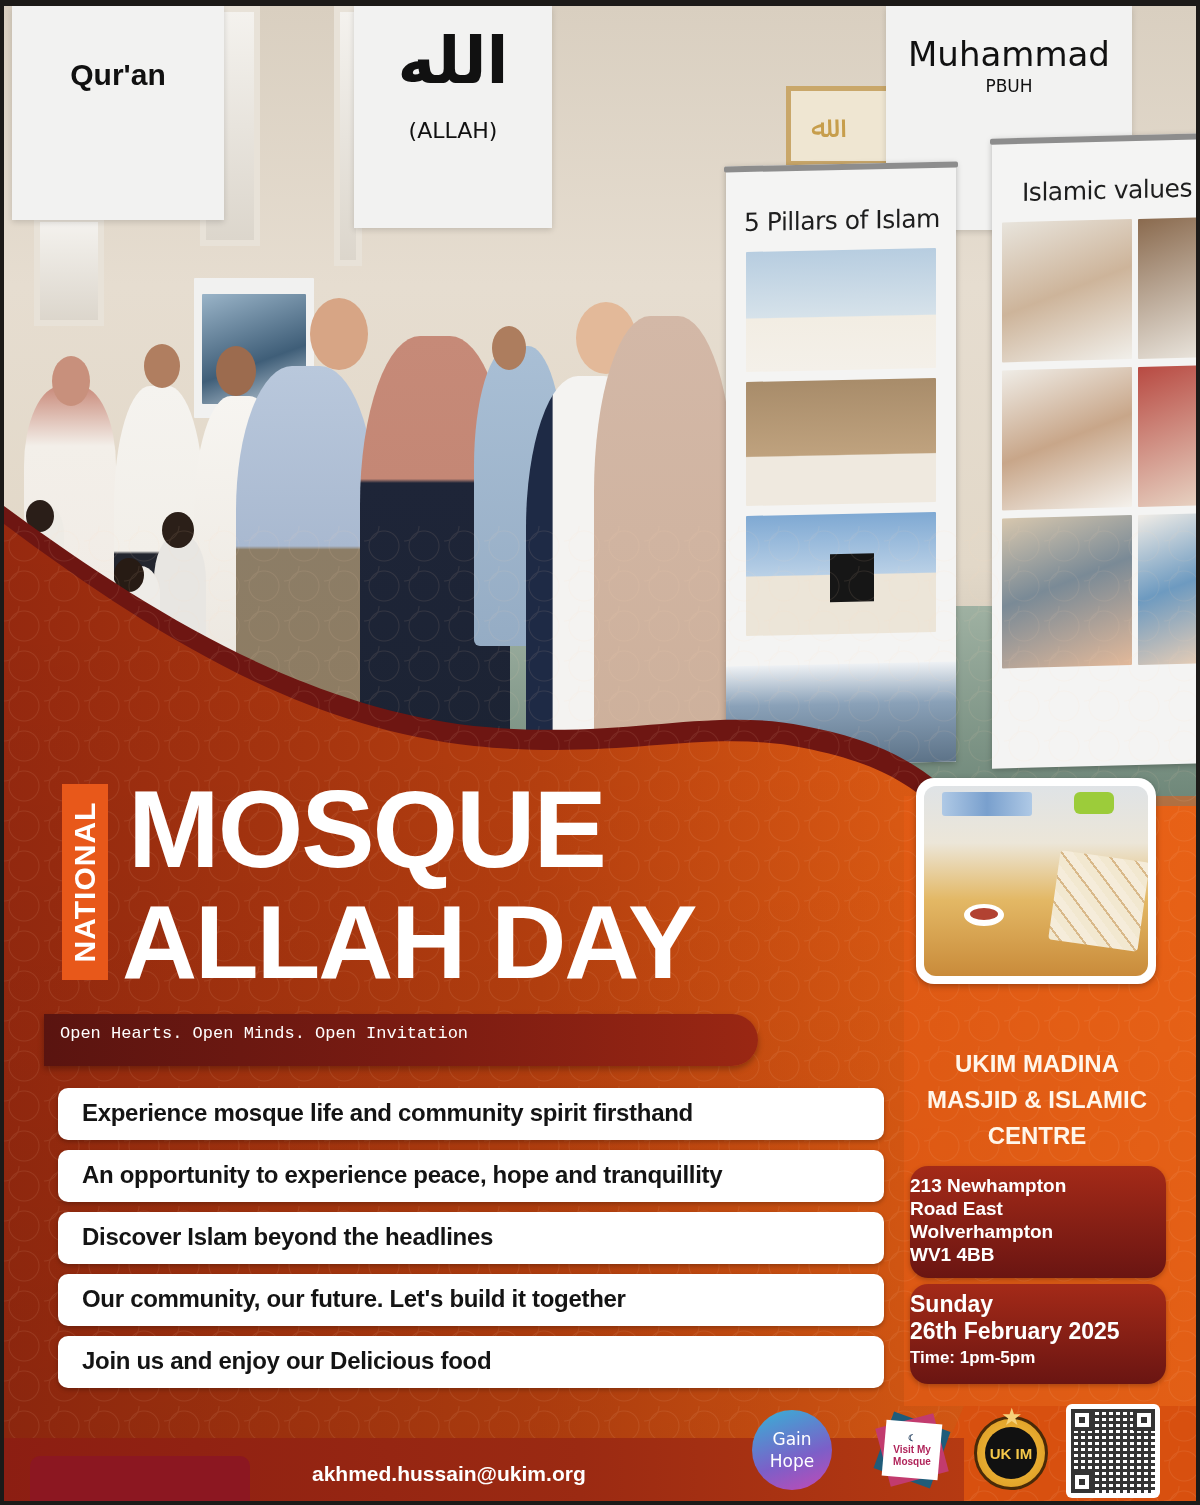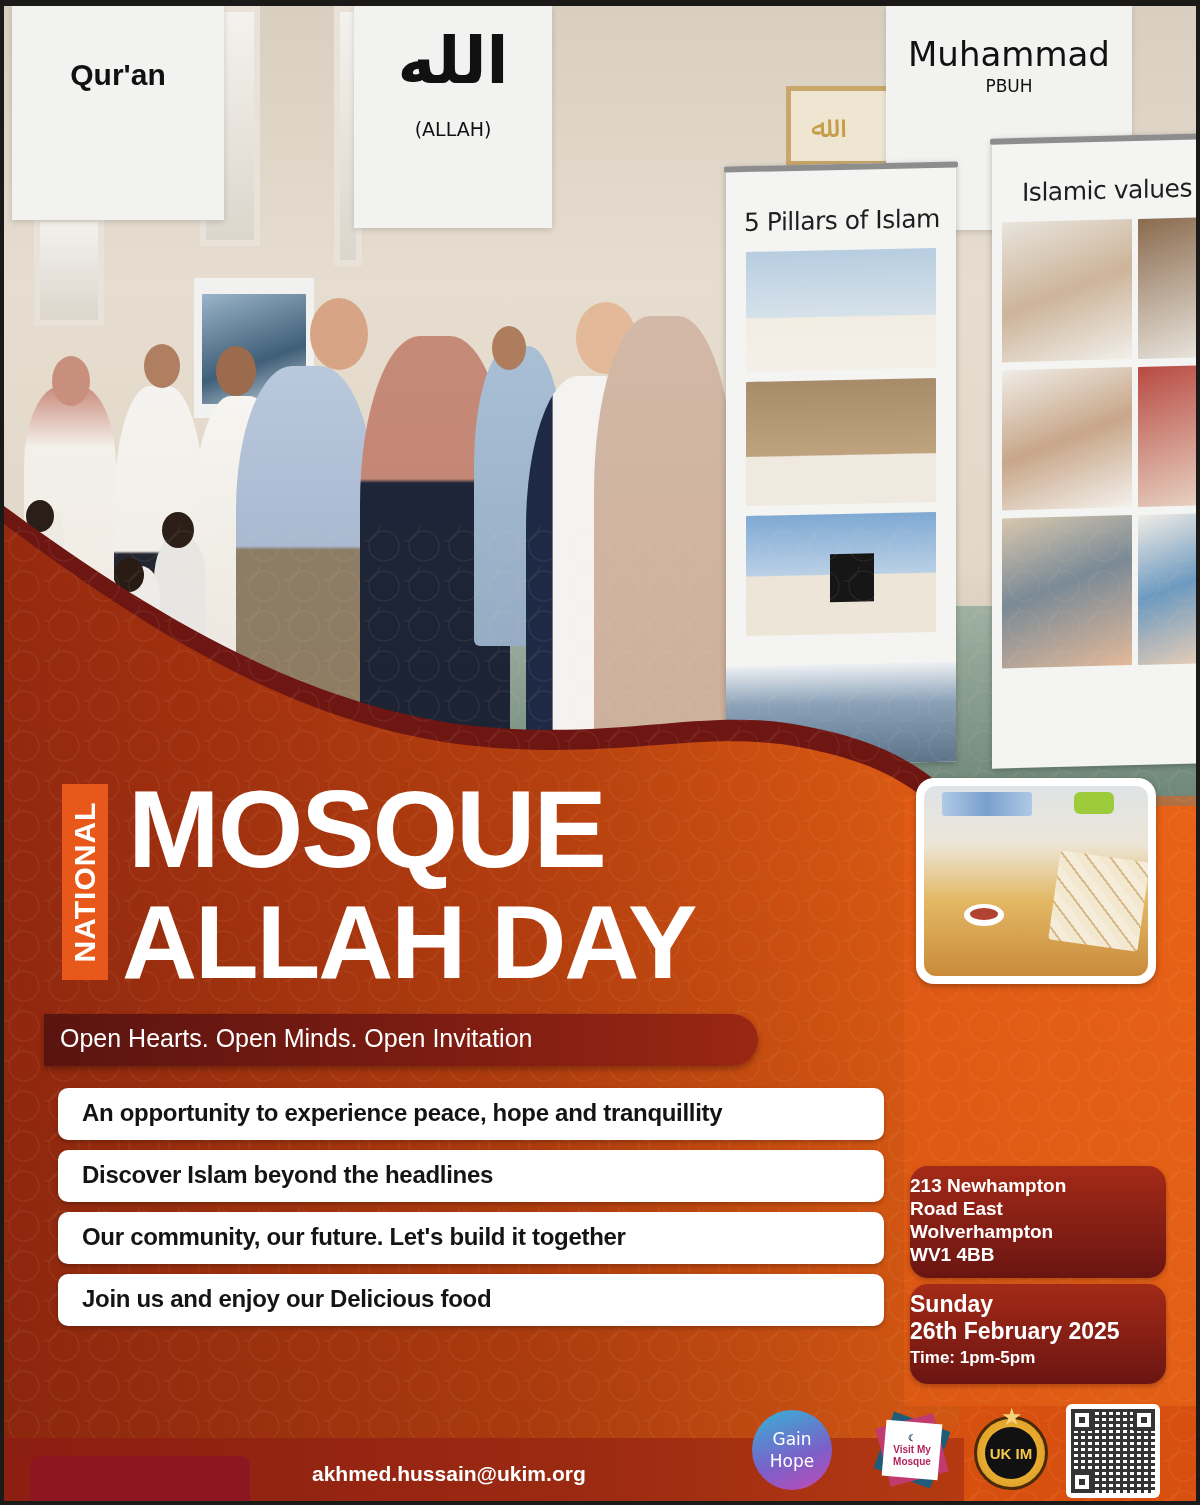--- a/index.html
+++ b/index.html
@@ -17,21 +17,21 @@
     .win3 { left: 30px; top: 210px; width: 70px; height: 110px; }
     .frame-art { position: absolute; left: 782px; top: 80px; width: 110px; height: 80px; border: 5px solid #c9a76a; background: #efe6d2; }
     .frame-art span { position: absolute; left: 20px; top: 18px; font-size: 30px; color: #c79e4c; font-family: "DejaVu Serif", serif; }
     .carpet { position: absolute; left: 0; top: 600px; width: 1192px; height: 200px; background: linear-gradient(180deg, #9fb1a2, #6d8678); }
 
     .hanging-card { position: absolute; background: #f2f2f1; box-shadow: 0 2px 6px rgba(0,0,0,0.15); color: #111; text-align: center; }
     .card-quran { left: 8px; top: 0; width: 212px; height: 214px; }
     .card-quran .t { position: absolute; left: 0; right: 0; top: 52px; font-family: "Liberation Sans", sans-serif; font-weight: bold; font-size: 30px; }
     .card-allah { left: 350px; top: 0; width: 198px; height: 222px; }
     .card-allah .ar { position: absolute; left: 0; right: 0; top: 10px; font-family: "DejaVu Sans", sans-serif; font-size: 64px; line-height: 90px; font-weight: bold; }
-    .card-allah .sub { position: absolute; left: 0; right: 0; top: 112px; font-size: 19px; font-family: "DejaVu Sans", sans-serif; }
+    .card-allah .sub { position: absolute; left: 0; right: 0; top: 112px; font-size: 22px; font-family: "DejaVu Sans", sans-serif; }
     .card-muhammad { left: 882px; top: 0; width: 246px; height: 224px; }
     .card-muhammad .t { position: absolute; left: 0; right: 0; top: 28px; font-size: 34px; font-family: "DejaVu Sans", sans-serif; }
     .card-muhammad .sub { position: absolute; left: 0; right: 0; top: 70px; font-size: 17px; font-family: "DejaVu Sans", sans-serif; }
 
     .banner { position: absolute; background: #f4f4f3; box-shadow: 0 2px 6px rgba(0,0,0,0.25); }
     .banner .bar { position: absolute; left: -2px; right: -2px; top: 0; height: 6px; background: #8d8d8d; border-radius: 2px; }
     .banner-pillars { left: 722px; top: 158px; width: 230px; height: 600px; transform: skewY(-1.2deg); }
     .banner-pillars .title { position: absolute; left: 18px; top: 42px; font-size: 25px; color: #1e1e1e; font-family: "DejaVu Sans", sans-serif; letter-spacing: -0.5px; }
     .banner-values { left: 988px; top: 130px; width: 210px; height: 630px; transform: skewY(-1.5deg); }
     .banner-values .title { position: absolute; left: 30px; top: 40px; font-size: 25px; color: #1e1e1e; font-family: "DejaVu Sans", sans-serif; white-space: nowrap; letter-spacing: -0.5px; }
@@ -51,21 +51,21 @@
 
     
     .national-tag { position: absolute; left: 58px; top: 778px; width: 46px; height: 196px; background: #e8581a; display: flex; align-items: center; justify-content: center; }
     .national-tag span { display: block; transform: rotate(-90deg); white-space: nowrap; color: #fff; font-weight: bold; font-size: 30px; letter-spacing: 1px; font-family: "Liberation Sans", sans-serif; }
     .title-line { position: absolute; color: #ffffff; font-family: "Liberation Sans", sans-serif; font-weight: bold; letter-spacing: -2px; line-height: 1; }
     .title-1 { left: 124px; top: 768px; font-size: 110px; }
     .title-2 { left: 118px; top: 884px; font-size: 104px; }
 
     .tagline { position: absolute; left: 40px; top: 1008px; width: 714px; height: 52px; border-radius: 0 26px 26px 0;
       background: linear-gradient(90deg, #5a1410 0%, #7c1c12 55%, #9a2713 100%); box-shadow: 0 3px 6px rgba(0,0,0,0.3); }
-    .tagline span { position: absolute; left: 16px; top: 10px; color: #fff; font-size: 25px; font-family: Liberation Sans, sans-serif; }
+    .tagline span { position: absolute; left: 16px; top: 10px; color: #fff; font-size: 17px; font-family: Liberation Mono, monospace; }
 
     .bullets { position: absolute; left: 54px; top: 1082px; width: 826px; }
     .bullet { position: relative; height: 52px; margin-bottom: 10px; background: #fff; border-radius: 10px; box-shadow: 0 2px 4px rgba(0,0,0,0.25); }
     .bullet span { position: absolute; left: 24px; top: 11px; font-size: 24px; font-family: "Liberation Sans", sans-serif; font-weight: bold; color: #141414; letter-spacing: -0.3px; white-space: nowrap; }
 
     
     .food { position: absolute; left: 912px; top: 772px; width: 240px; height: 206px; background: #fff; border-radius: 18px; padding: 8px; box-shadow: 0 2px 6px rgba(0,0,0,0.3); }
     .food-inner { position: relative; width: 100%; height: 100%; border-radius: 12px; overflow: hidden; background: linear-gradient(180deg, #dfe3e6 0%, #ece6d8 30%, #e3b865 60%, #c98b3a 100%); }
 
     
@@ -216,33 +216,41 @@
   </div>
   <div class="title-line title-1">MOSQUE</div>
   <div class="title-line title-2">ALLAH DAY</div>
 
   <div class="tagline">
     <span>Open Hearts. Open Minds. Open Invitation</span>
   </div>
 
   <div class="bullets">
     <div class="bullet">
+        <span>Experience mosque life and community spirit firsthand</span>
+      </div>
+    <div class="bullet">
         <span>An opportunity to experience peace, hope and tranquillity</span>
       </div>
     <div class="bullet">
         <span>Discover Islam beyond the headlines</span>
       </div>
     <div class="bullet">
         <span>Our community, our future. Let's build it together</span>
       </div>
     <div class="bullet">
         <span>Join us and enjoy our Delicious food</span>
       </div>
   </div>
 
+  <div class="venue-name">
+    <div>UKIM MADINA</div>
+    <div>MASJID &amp; ISLAMIC</div>
+    <div>CENTRE</div>
+  </div>
   <div class="info-box addr-box">
     <div>213 Newhampton</div>
     <div>Road East</div>
     <div>Wolverhampton</div>
     <div>WV1 4BB</div>
   </div>
   <div class="info-box date-box">
     <div class="d1">Sunday</div>
     <div class="d1">26th February 2025</div>
     <div class="d2">Time: 1pm-5pm</div>

